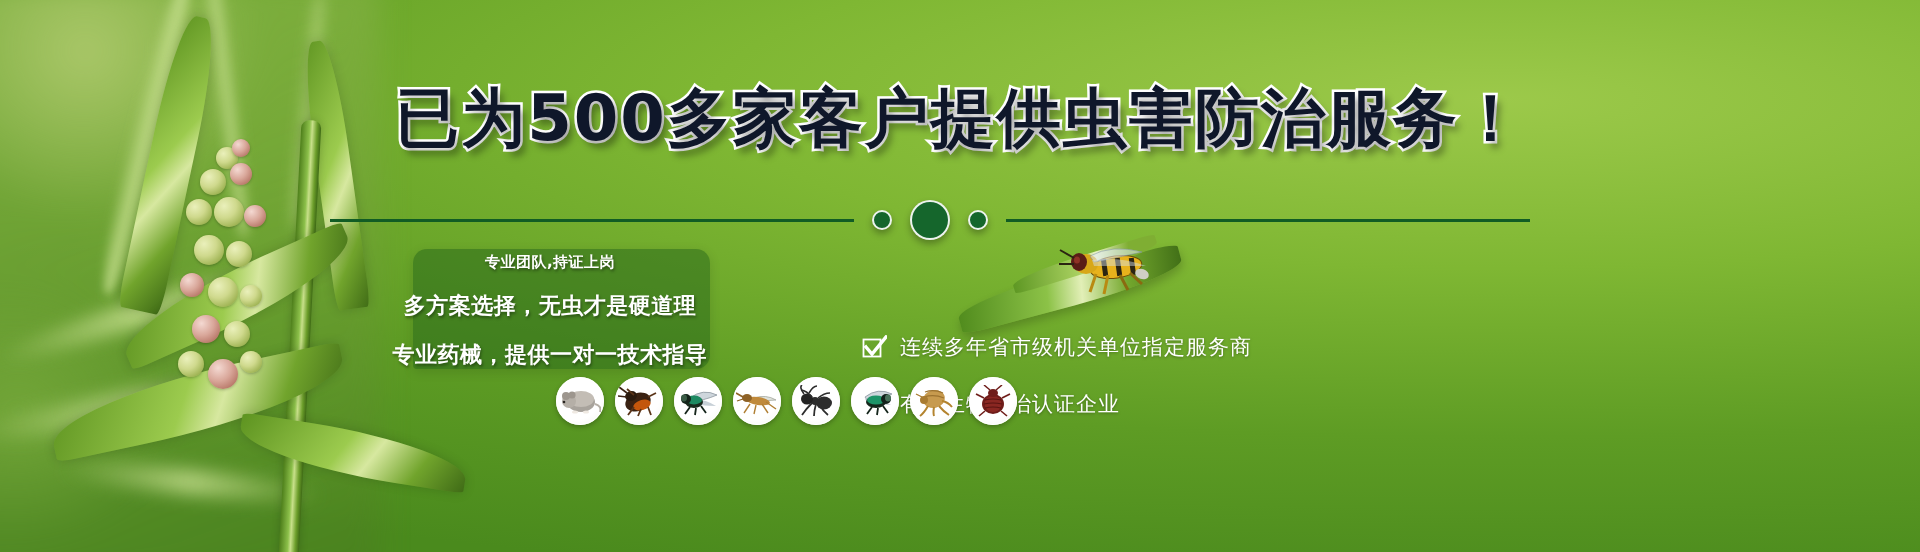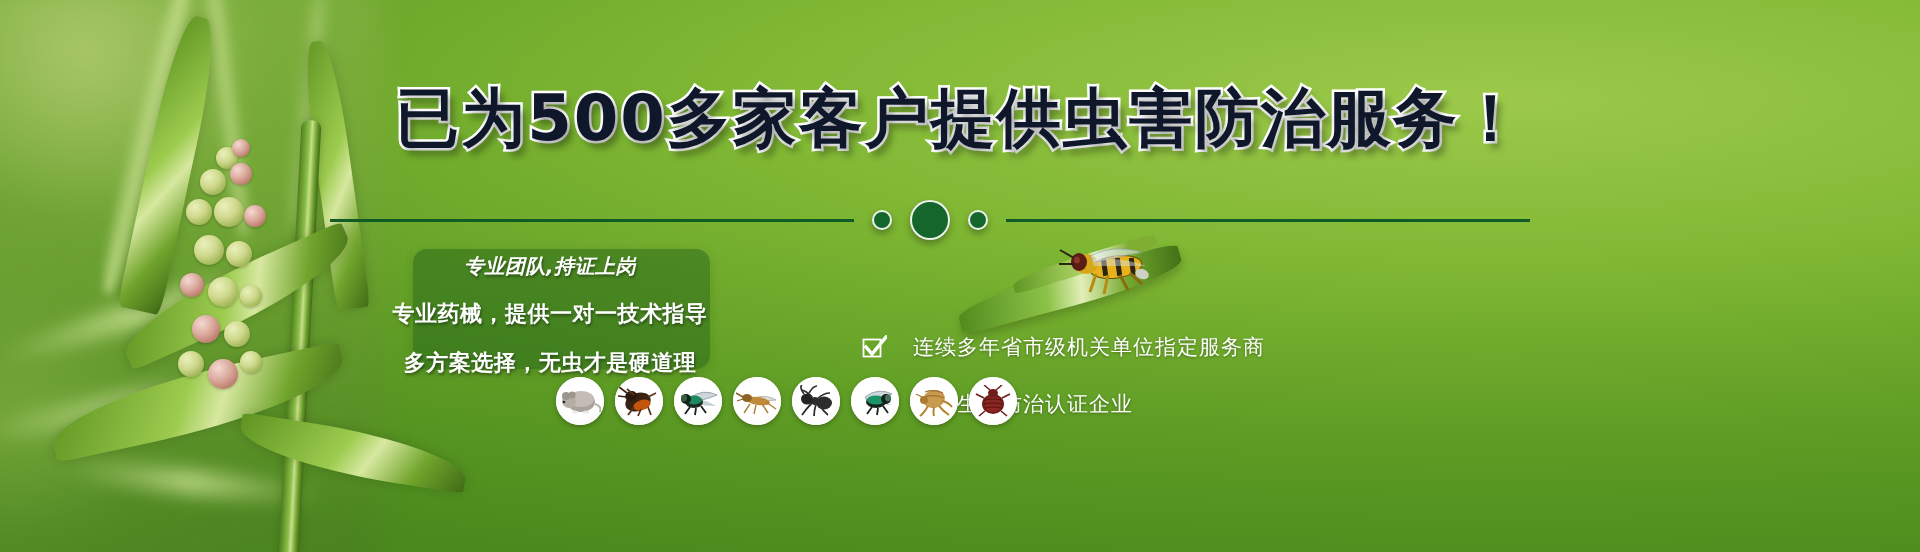--- a/index.html
+++ b/index.html
@@ -131,29 +131,29 @@
     font-weight:bold;
     font-family:"DejaVu Sans","Liberation Sans",sans-serif;
     text-shadow:1px 2px 3px rgba(0,0,0,.42);
   }
   .panel-lines .pl {
     white-space:nowrap;
     font-size:22px;
     margin-bottom:19px;
     letter-spacing:.5px;
   }
-  .panel-lines .pl:first-child { font-size:20px;font-style:italic; }
+  .panel-lines .pl:first-child { font-size:15px; }
   .panel-lines .pl:last-child  { margin-bottom:0; }
 
   
   .bullets {
     position:absolute; left:862px; top:333px;
     display:flex; flex-direction:column; gap:29px;
   }
-  .bullet { display:flex; align-items:center; gap:26px; }
+  .bullet { display:flex; align-items:center; gap:13px; }
   .cbox { width:25px; height:25px; position:relative; flex:0 0 auto; }
   .bullet-text {
     color:#ffffff;
     font-size:21px;
     letter-spacing:1px;
     white-space:nowrap;
     text-shadow:0 1px 3px rgba(0,0,0,.35);
     font-family:"DejaVu Sans","Liberation Sans",sans-serif;
   }
 
@@ -247,22 +247,22 @@
     <span class="div-line"></span>
     <span class="dot small"></span>
     <span class="dot big"></span>
     <span class="dot small"></span>
     <span class="div-line"></span>
   </div>
 
   <div class="panel"></div>
   <div class="panel-lines">
     <div class="pl">专业团队,持证上岗</div>
+    <div class="pl">多方案选择，无虫才是硬道理</div>
     <div class="pl">专业药械，提供一对一技术指导</div>
-    <div class="pl">多方案选择，无虫才是硬道理</div>
   </div>
 
   <div class="bullets">
     <div class="bullet">
       <span class="cbox">
         <svg width="25" height="25" viewBox="0 0 25 25">
           <rect x="1.5" y="4.5" width="17" height="17" fill="none" stroke="#ffffff" stroke-width="1.8"></rect>
           <path d="M4 12 L10 19 L24 2" fill="none" stroke="#ffffff" stroke-width="3.4" stroke-linecap="square"></path>
         </svg>
       </span>

